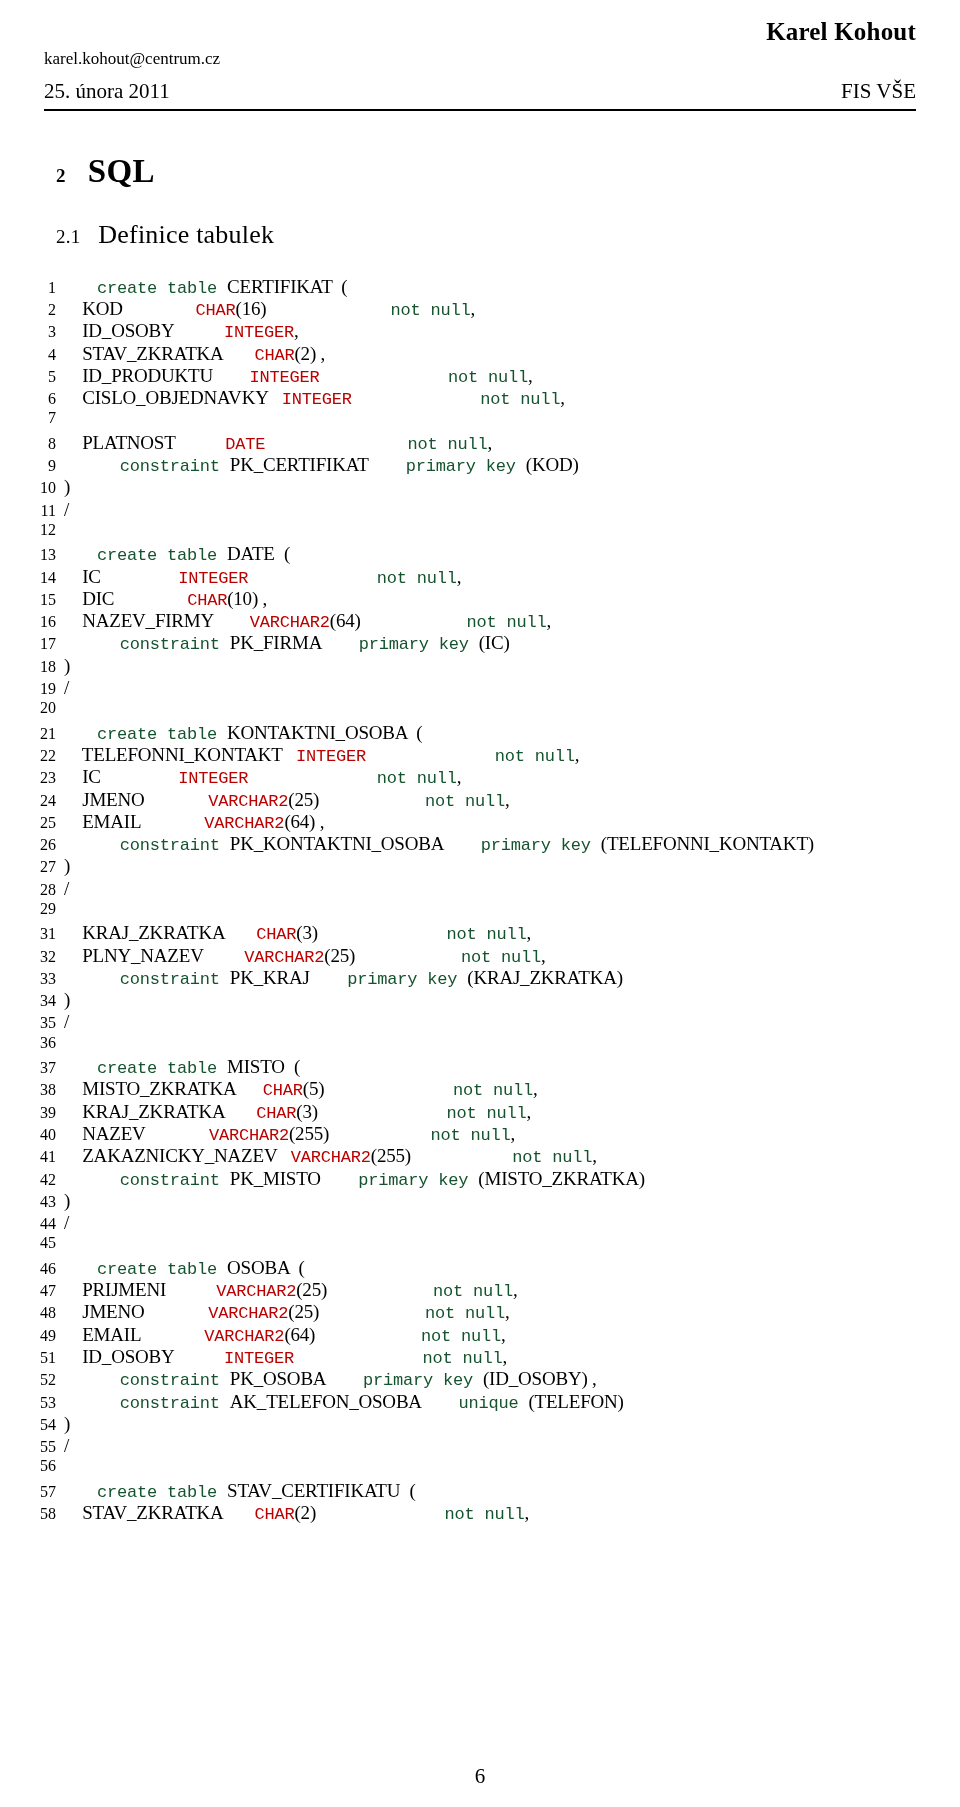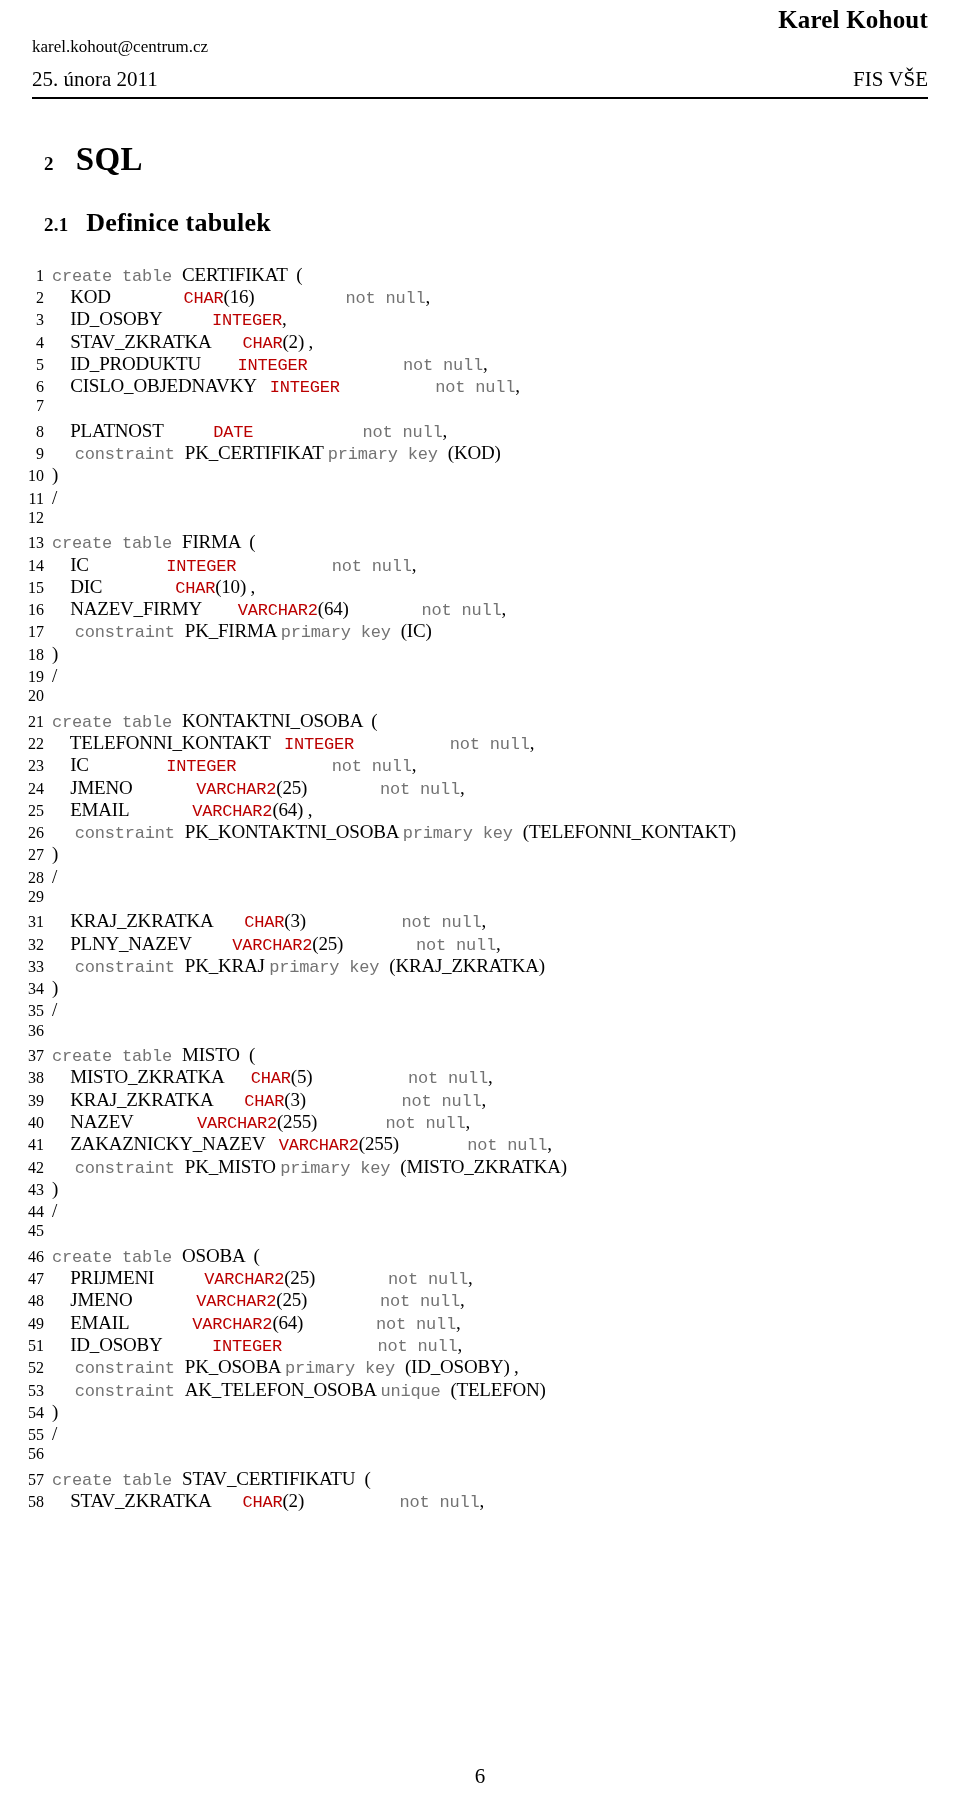--- a/index.html
+++ b/index.html
@@ -12,21 +12,21 @@
     min-height: 1807px;
     font-family: "Liberation Serif", "DejaVu Serif", serif;
     color: #000000;
     position: relative;
   }
   .page {
     width: 960px;
     min-height: 1807px;
     position: relative;
     box-sizing: border-box;
-    padding: 0;
+    padding: 12px;
   }
 
   
   .header {
     padding: 6px 32px 0 32px;
   }
   .hdr-author {
     text-align: right;
     font-weight: bold;
     font-size: 25px;
@@ -54,21 +54,21 @@
 
   
   .h-section {
     font-weight: bold;
     font-size: 33px;
     margin: 42px 0 0 44px;
     letter-spacing: 0.3px;
   }
   .h-section .num { margin-right: 22px; }
   .h-sub {
-    font-weight: bold;
+    font-weight: normal;
     font-size: 26px;
     margin: 30px 0 0 44px;
     letter-spacing: 0.2px;
   }
   .h-sub .num { margin-right: 18px; }
 
   
   .listing {
     margin: 26px 0 0 0;
     padding: 0 18px 0 10px;
@@ -88,21 +88,21 @@
     color: #000;
     padding-right: 8px;
   }
   .codetext {
     font-family: "Liberation Mono", "DejaVu Sans Mono", monospace;
     font-size: 17px;
     letter-spacing: -0.2px;
     white-space: pre;
   }
   
-  .kw   { color: #737373; }
+  .kw   { color: #14532d; margin-left: 33px; }
   .typ  { color: #bb0000; }
   .idn  { color: #000000; font-family: "Liberation Serif","DejaVu Serif",serif; font-size: 19px; }
   .pun  { color: #000000; font-family: "Liberation Serif","DejaVu Serif",serif; font-size: 19px; }
   .num  { color: #000000; font-family: "Liberation Serif","DejaVu Serif",serif; font-size: 19px; }
 
   
   .footer {
     position: absolute;
     bottom: 18px;
     left: 0;
@@ -140,21 +140,21 @@
       <div class="code-line"><span class="lineno">3</span><span class="codetext"><span class="pun">    </span><span class="idn">ID_OSOBY</span><span class="pun">           </span><span class="typ">INTEGER</span><span class="pun">,</span></span></div>
       <div class="code-line"><span class="lineno">4</span><span class="codetext"><span class="pun">    </span><span class="idn">STAV_ZKRATKA</span><span class="pun">       </span><span class="typ">CHAR</span><span class="num">(2) ,</span></span></div>
       <div class="code-line"><span class="lineno">5</span><span class="codetext"><span class="pun">    </span><span class="idn">ID_PRODUKTU</span><span class="pun">        </span><span class="typ">INTEGER</span><span class="pun">                     </span><span class="kw">not null</span><span class="pun">,</span></span></div>
       <div class="code-line"><span class="lineno">6</span><span class="codetext"><span class="pun">    </span><span class="idn">CISLO_OBJEDNAVKY</span><span class="pun">   </span><span class="typ">INTEGER</span><span class="pun">                     </span><span class="kw">not null</span><span class="pun">,</span></span></div>
       <div class="code-line"><span class="lineno">7</span></div>
       <div class="code-line"><span class="lineno">8</span><span class="codetext"><span class="pun">    </span><span class="idn">PLATNOST</span><span class="pun">           </span><span class="typ">DATE</span><span class="pun">                        </span><span class="kw">not null</span><span class="pun">,</span></span></div>
       <div class="code-line"><span class="lineno">9</span><span class="codetext"><span class="pun">     </span><span class="kw">constraint </span><span class="idn">PK_CERTIFIKAT </span><span class="kw">primary key </span><span class="idn">(KOD)</span></span></div>
       <div class="code-line"><span class="lineno">10</span><span class="codetext"><span class="pun">)</span></span></div>
       <div class="code-line"><span class="lineno">11</span><span class="codetext"><span class="pun">/</span></span></div>
       <div class="code-line"><span class="lineno">12</span><span class="codetext"><span class="pun"></span></span></div>
-      <div class="code-line"><span class="lineno">13</span><span class="codetext"><span class="kw">create table </span><span class="idn">FIRMA  (</span></span></div>
+      <div class="code-line"><span class="lineno">13</span><span class="codetext"><span class="kw">create table </span><span class="idn">DATE  (</span></span></div>
       <div class="code-line"><span class="lineno">14</span><span class="codetext"><span class="pun">    </span><span class="idn">IC</span><span class="pun">                 </span><span class="typ">INTEGER</span><span class="pun">                     </span><span class="kw">not null</span><span class="pun">,</span></span></div>
       <div class="code-line"><span class="lineno">15</span><span class="codetext"><span class="pun">    </span><span class="idn">DIC</span><span class="pun">                </span><span class="typ">CHAR</span><span class="num">(10) ,</span></span></div>
       <div class="code-line"><span class="lineno">16</span><span class="codetext"><span class="pun">    </span><span class="idn">NAZEV_FIRMY</span><span class="pun">        </span><span class="typ">VARCHAR2</span><span class="num">(64)</span><span class="pun">                </span><span class="kw">not null</span><span class="pun">,</span></span></div>
       <div class="code-line"><span class="lineno">17</span><span class="codetext"><span class="pun">     </span><span class="kw">constraint </span><span class="idn">PK_FIRMA </span><span class="kw">primary key </span><span class="idn">(IC)</span></span></div>
       <div class="code-line"><span class="lineno">18</span><span class="codetext"><span class="pun">)</span></span></div>
       <div class="code-line"><span class="lineno">19</span><span class="codetext"><span class="pun">/</span></span></div>
       <div class="code-line"><span class="lineno">20</span><span class="codetext"><span class="pun"></span></span></div>
       <div class="code-line"><span class="lineno">21</span><span class="codetext"><span class="kw">create table </span><span class="idn">KONTAKTNI_OSOBA  (</span></span></div>
       <div class="code-line"><span class="lineno">22</span><span class="codetext"><span class="pun">    </span><span class="idn">TELEFONNI_KONTAKT</span><span class="pun">   </span><span class="typ">INTEGER</span><span class="pun">                     </span><span class="kw">not null</span><span class="pun">,</span></span></div>
       <div class="code-line"><span class="lineno">23</span><span class="codetext"><span class="pun">    </span><span class="idn">IC</span><span class="pun">                 </span><span class="typ">INTEGER</span><span class="pun">                     </span><span class="kw">not null</span><span class="pun">,</span></span></div>

